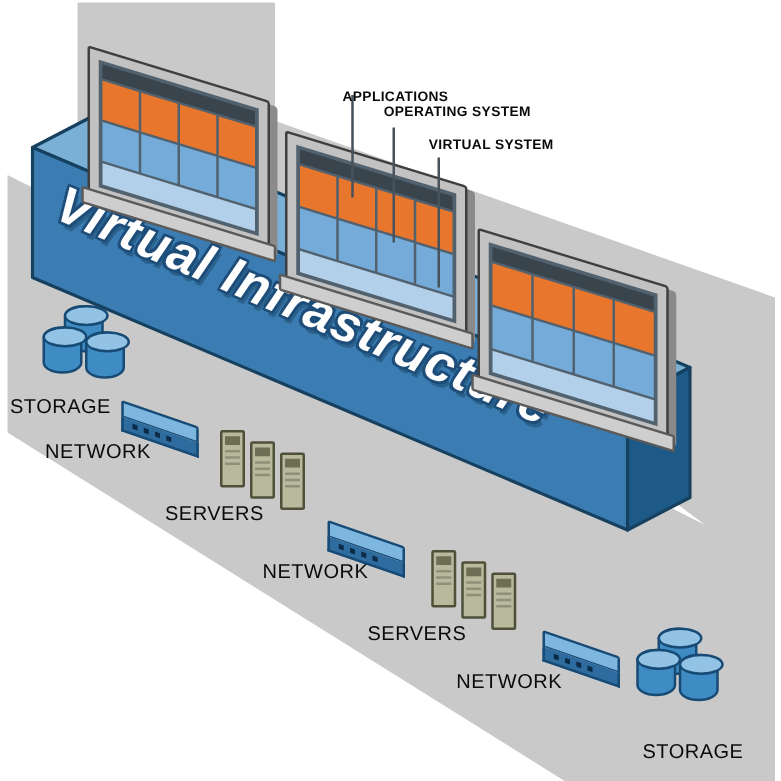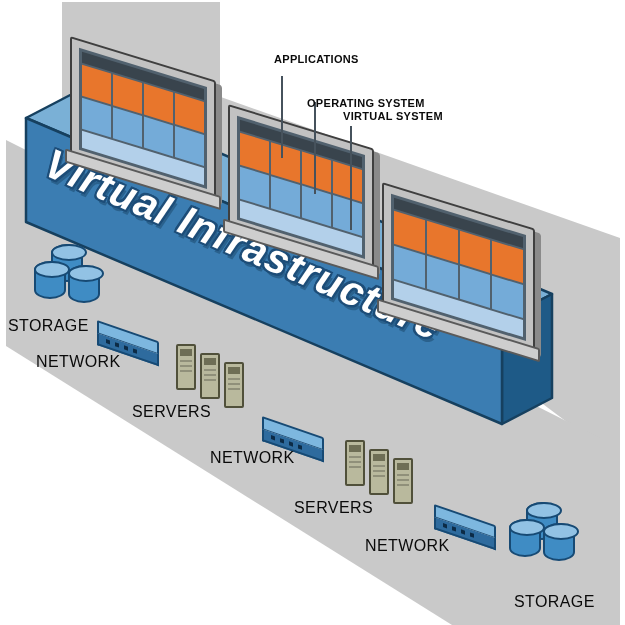--- a/index.html
+++ b/index.html
@@ -46,22 +46,22 @@
   .cell { flex: 1; }
   .cell.app { background: #e8762c; }
   .cell.os  { background: #74abd8; }
   .vlayer { height: 17px; background: #b3d0ea; }
 
   
   .callout-label {
     position: absolute; z-index: 4; font-size: 11px; font-weight: 700;
     letter-spacing: .3px; color: #0a0a0a; white-space: nowrap;
   }
-  .call-0 { left: 274px; top: 53px; }
-  .call-1 { left: 307px; top: 97px; }
+  .call-0 { left: 274px; top: 72px; }
+  .call-1 { left: 307px; top: 84px; }
   .call-2 { left: 343px; top: 110px; }
   .callout-line { position: absolute; width: 2px; background: #46525c; z-index: 3; }
   .cl-0 { left: 281px; top: 76px;  height: 82px; }
   .cl-1 { left: 314px; top: 102px; height: 92px; }
   .cl-2 { left: 350px; top: 126px; height: 104px; }
 
   
   .hw-label {
     position: absolute; z-index: 4; font-size: 16px; font-weight: 400;
     letter-spacing: .4px; color: #0a0a0a; white-space: nowrap;

